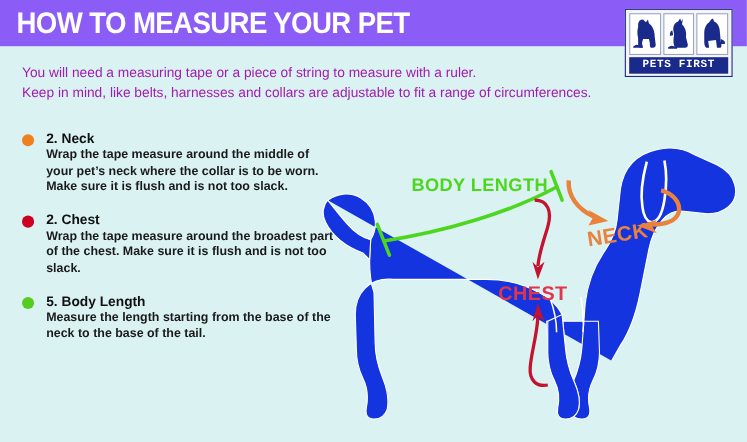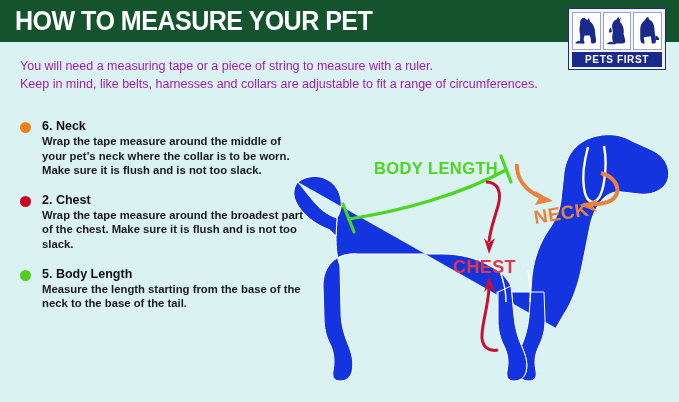--- a/index.html
+++ b/index.html
@@ -12,21 +12,21 @@
   #page{
     position:relative;
     width:679px;height:402px;
     background:#daf2f2;
     box-sizing:border-box;
   }
 
   
   #header{
     position:absolute;left:0;top:0;width:679px;height:42px;
-    background:#14532d;
+    background:#8b5cf6;
   }
   #header-title{
     position:absolute;left:15px;top:6px;
     color:#ffffff;
     font-size:27px;
     font-weight:bold;
     letter-spacing:-0.6px;
     font-family:"Liberation Sans", sans-serif;
     transform:scaleX(0.93);
     transform-origin:left top;
@@ -53,21 +53,21 @@
   .logo-cell svg{display:block;width:100%;height:100%;}
   #logo-name{
     margin-top:2px;
     height:15px;
     background:#1a2a8a;
     color:#ffffff;
     font-size:10px;font-weight:bold;
     letter-spacing:0.6px;
     text-align:center;
     line-height:15px;
-    font-family:Liberation Sans, sans-serif;
+    font-family:Liberation Mono, monospace;
   }
 
   
   #intro{
     position:absolute;left:20px;top:57px;width:580px;
     color:#a21caf;
     font-size:12.5px;
     line-height:18px;
   }
   #intro div{white-space:nowrap;}
@@ -137,21 +137,21 @@
 
   <div id="intro">
     <div>You will need a measuring tape or a piece of string to measure with a ruler.</div>
     <div>Keep in mind, like belts, harnesses and collars are adjustable to fit a range of circumferences.</div>
   </div>
 
   <div id="steps">
 
     <div class="step">
       <span class="step-bullet" style="background:#f0801e"></span>
-      <div class="step-title">6. Neck</div>
+      <div class="step-title">2. Neck</div>
       <div class="step-body">Wrap the tape measure around the middle of your pet’s neck where the collar is to be worn. Make sure it is flush and is not too slack.</div>
     </div>
 
     <div class="step">
       <span class="step-bullet" style="background:#cc0022"></span>
       <div class="step-title">2. Chest</div>
       <div class="step-body">Wrap the tape measure around the broadest part of the chest. Make sure it is flush and is not too slack.</div>
     </div>
 
     <div class="step">

